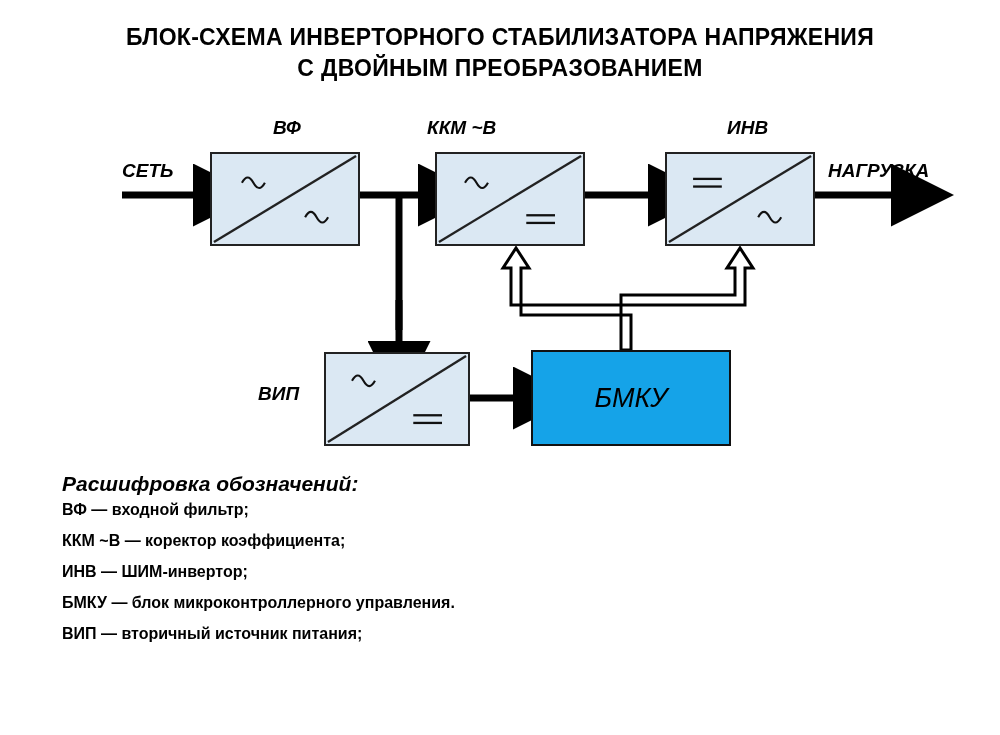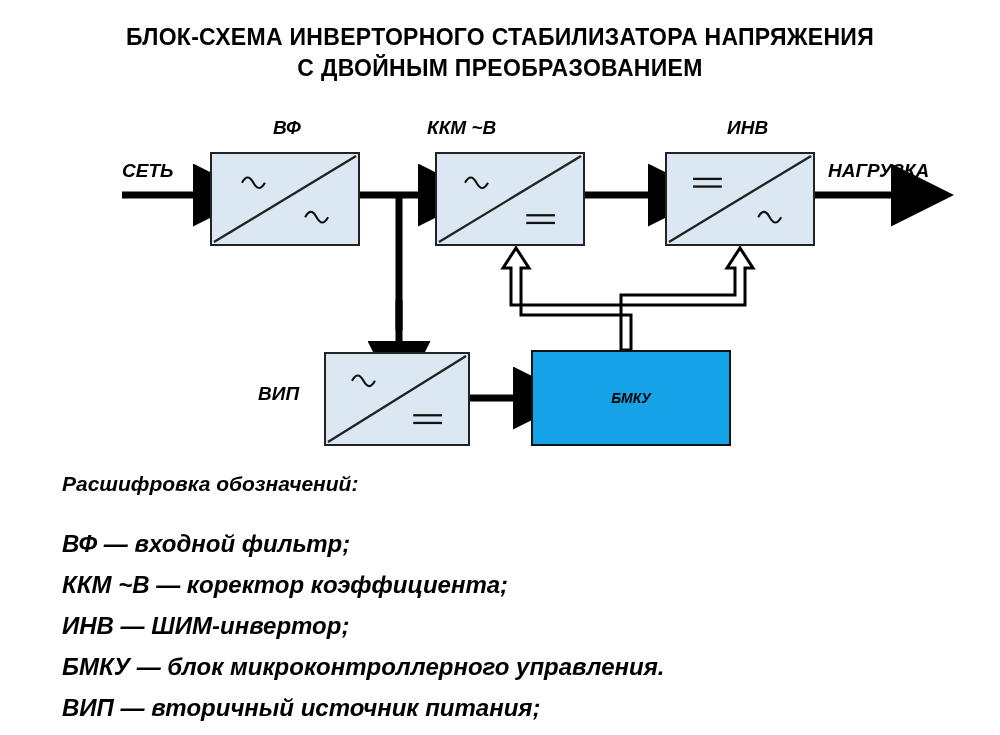--- a/index.html
+++ b/index.html
@@ -36,22 +36,22 @@
     overflow:visible;
   }
   .block.bmku{
     background:#15A3E8;
     border:2px solid #111;
   }
   .bmku-label{
     position:absolute;left:0;right:0;top:50%;
     transform:translateY(-50%);
     text-align:center;
-    font-weight:bold;font-style:italic;
-    font-size:14px;
+    font-weight:normal;font-style:italic;
+    font-size:27px;
     color:#000;
   }
 
   
   .cap{
     position:absolute;
     font-weight:bold;font-style:italic;
     font-size:19px;
     white-space:nowrap;
   }
@@ -63,29 +63,28 @@
     pointer-events:none;
   }
 
   
   .legend{
     position:absolute;
     left:62px;top:472px;
     width:900px;
   }
   .legend h3{
-    margin:0 0 34px 0;
+    margin:0 0 5px 0;
     font-size:21px;
     font-weight:bold;
     font-style:italic;
   }
   .legend .row{
-    font-size:24px;
+    font-size:16px;
     font-weight:bold;
-    font-style:italic;
     margin-bottom:13px;
     white-space:nowrap;
   }
 </style>
 </head>
 <body>
 
 <div class="stage">
 
   <div class="title">

